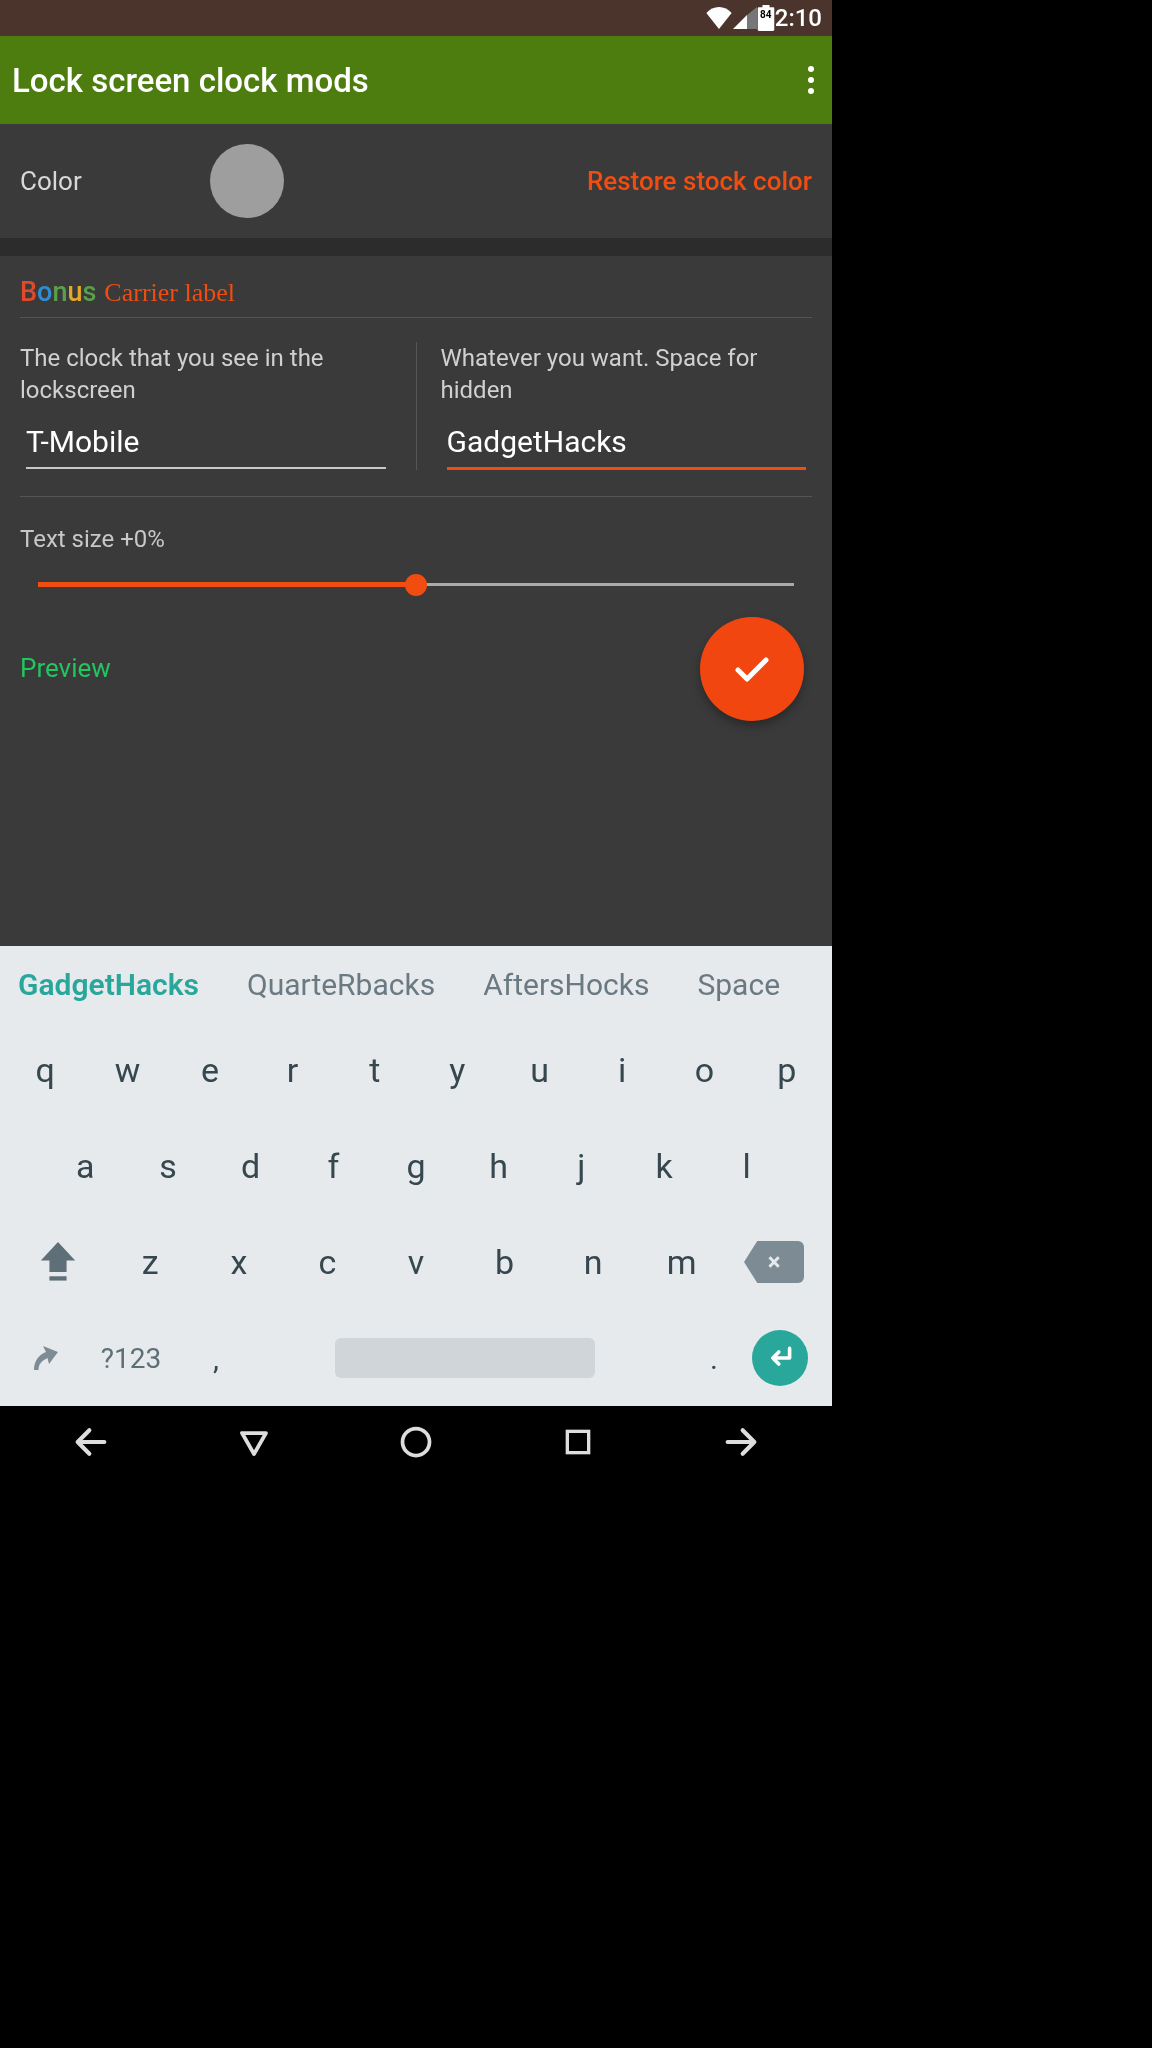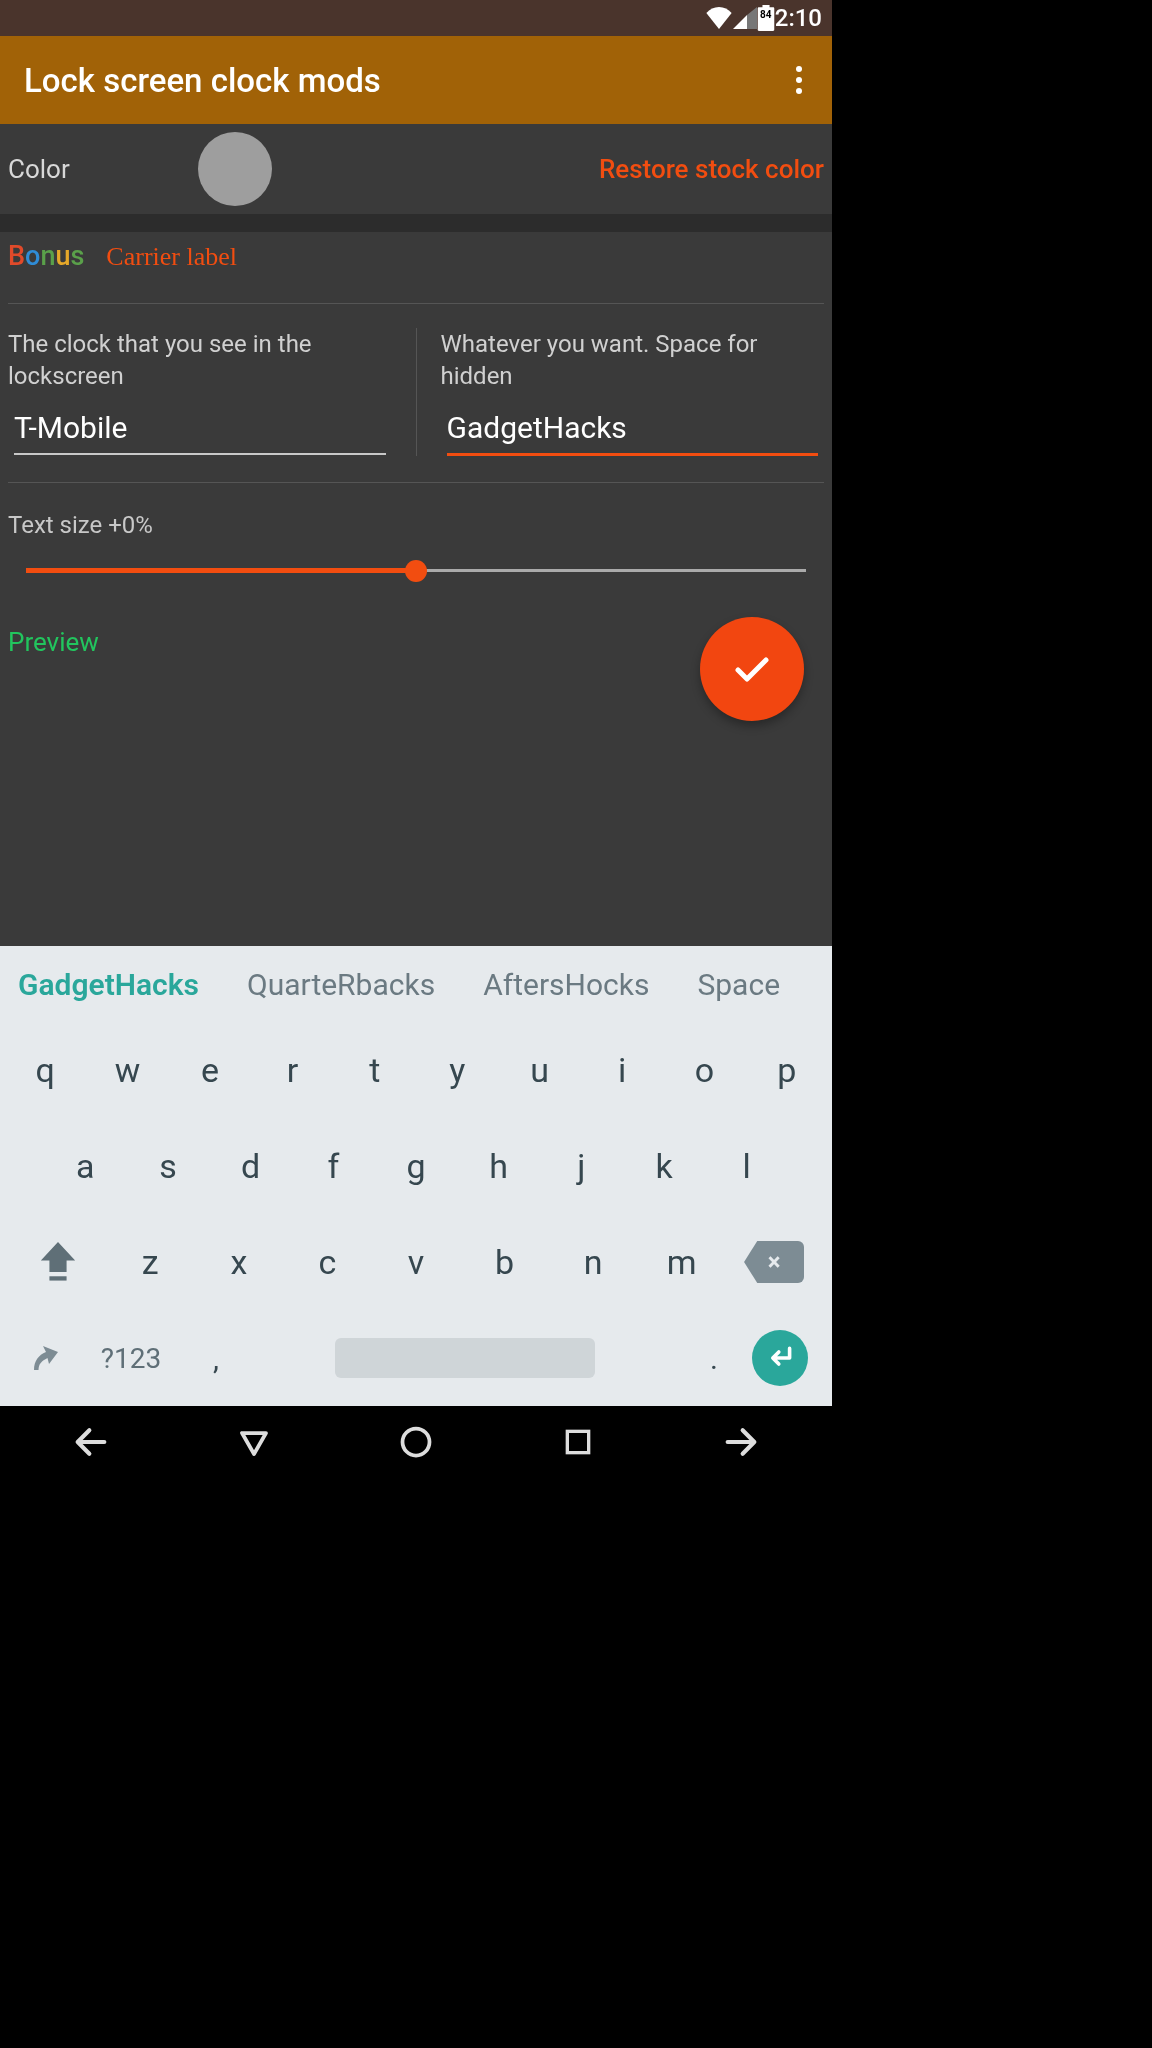--- a/index.html
+++ b/index.html
@@ -6,38 +6,38 @@
   html, body { width: 832px; height: 1478px; font-family: Roboto, "Helvetica Neue", Arial, sans-serif; background: #000; overflow: hidden; }
   body { display: flex; flex-direction: column; }
 
   
   .status-bar { height: 36px; background: #4a342c; color: #fff; display: flex; justify-content: flex-end; align-items: center; padding: 0 10px; gap: 0; font-size: 24px; font-weight: 500; }
   .status-bar svg { display: block; }
   .battery-wrap { position: relative; }
   .battery-num { position: absolute; top: 4px; left: 0; width: 100%; text-align:center; font-size: 10px; color:#000; font-weight:700; }
 
   
-  .app-bar { height: 88px; background: #a16207; color: #fff; display: flex; align-items: center; padding: 0 24px; justify-content: space-between; }
+  .app-bar { height: 88px; background: #4d7c0f; color: #fff; display: flex; align-items: center; padding: 0 12px; justify-content: space-between; }
   .app-bar-title { font-size: 33px; font-weight: 500; }
   .more-dots { display: flex; flex-direction: column; gap: 5px; padding: 6px; }
   .more-dots span { width: 6px; height: 6px; border-radius: 50%; background: #fff; }
 
   
   .content { flex: 1; background: #2c2c2c; display: flex; flex-direction: column; position: relative; }
 
   
-  .card { background: #3a3a3a; padding: 8px; }
+  .card { background: #3a3a3a; padding: 20px; }
   .card + .card { margin-top: 18px; }
   .color-card { display: flex; align-items: center; }
   .color-label { color: #d8d8d8; font-size: 26px; flex: 0 0 190px; }
   .color-swatch { width: 74px; height: 74px; border-radius: 50%; background: #9e9e9e; }
   .restore-link { margin-left: auto; color: #f24d10; font-size: 26px; font-weight: 500; }
 
   
-  .bonus-header { display: flex; align-items: baseline; gap: 22px; margin-bottom: 31px; }
+  .bonus-header { display: flex; align-items: baseline; gap: 8px; margin-bottom: 9px; }
   .bonus-word span { font-size: 27px; font-weight: 500; }
   .bonus-B { color: #e04a2a; }
   .bonus-o { color: #2f8cd6; }
   .bonus-n { color: #5aa04a; }
   .bonus-u { color: #e6a829; }
   .bonus-s { color: #5aa04a; }
   .carrier-label-title { color: #f24d10; font-size: 26px; font-family: Liberation Serif, serif; }
   .hr { height: 1px; background: #555; }
 
   .carrier-cols { display: flex; padding-top: 24px; }

